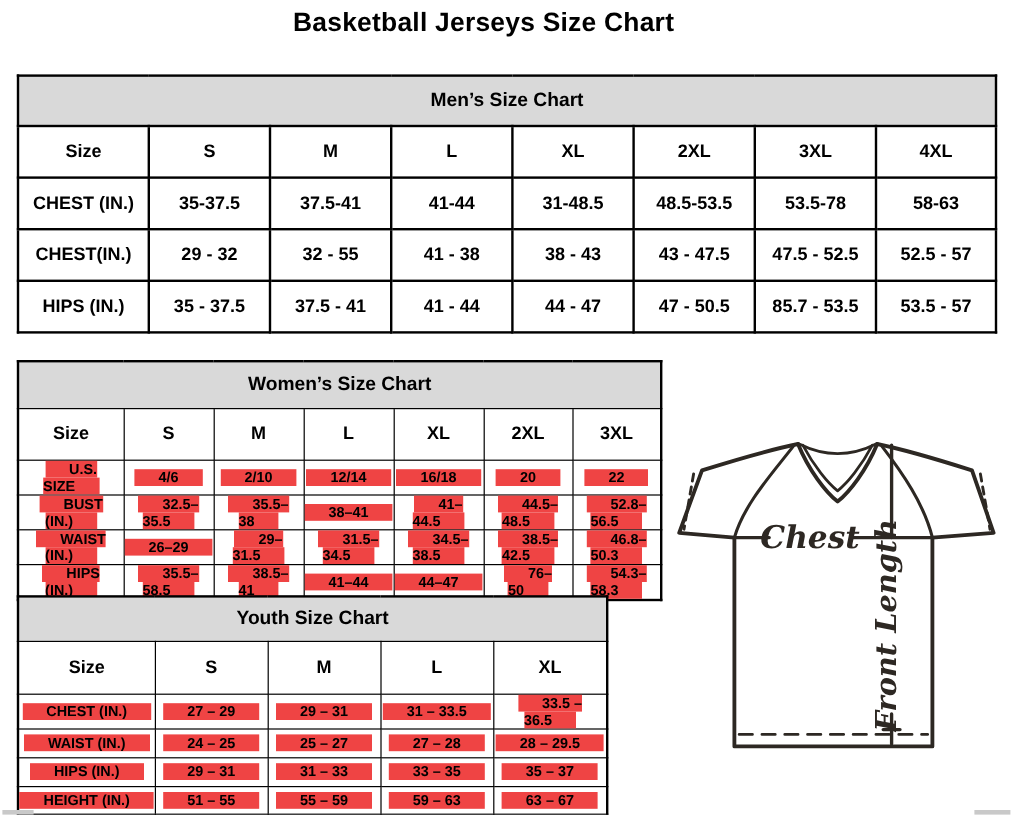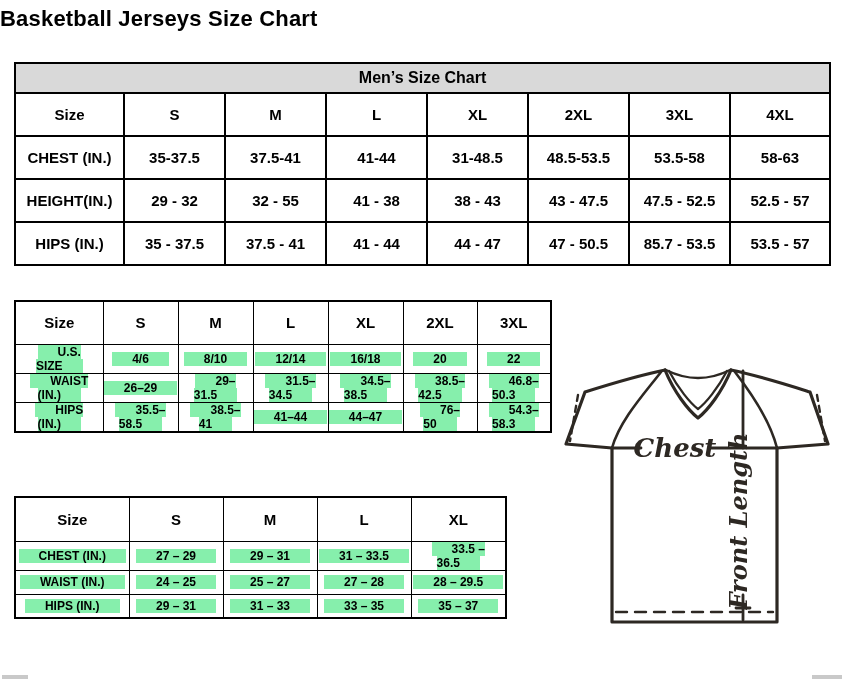--- a/index.html
+++ b/index.html
@@ -3,48 +3,48 @@
 <meta charset="utf-8">
 <style>
   html,body{margin:0;padding:0;}
   body{
     width:843px;height:679px;position:relative;overflow:hidden;
     background:#ffffff;color:#000;
     font-family:"Liberation Sans", sans-serif;
   }
   .page-title{
     position:absolute;left:0;top:6px;width:806px;margin:0;
-    text-align:left;font-size:22px;font-weight:bold;letter-spacing:0.2px;
+    text-align:center;font-size:22px;font-weight:bold;letter-spacing:0.2px;
   }
   table.tbl{
     position:absolute;border-collapse:collapse;table-layout:fixed;
     border:2px solid #000;
   }
   .tbl td{
     text-align:center;vertical-align:middle;padding:0;
     font-weight:bold;color:#000;
   }
   
   .men{left:14px;top:62px;width:815px;}
   .men td{border:2px solid #000;font-size:15px;}
   .men tr{height:43px;}
-  .men tr.band-row{height:30px;}
+  .men tr.band-row{height:42px;}
   
   .women{left:14px;top:300px;width:536px;}
   .youth{left:14px;top:496px;width:491px;}
   .women td,.youth td{border:1px solid #000;font-size:12px;}
   .women tr.band-row{height:39px;}
   .women tr.hdr{height:43px;}
   .women tr.data{height:24px;}
   .youth tr.band-row{height:37px;}
   .youth tr.hdr{height:44px;}
   .youth tr.data{height:24px;}
   .women tr.hdr td,.youth tr.hdr td{font-size:15px;}
   td.band{background:#d9d9d9;font-size:16px !important;}
-  .hl{background:#86efac;padding:0 20px;}
+  .hl{background:#ef4444;padding:0 20px;}
   
   .jersey{position:absolute;left:558px;top:358px;width:285px;height:272px;}
   
   .artifact{position:absolute;height:4px;background:#c9c9c9;top:675px;}
   .artifact.left{left:2px;width:26px;}
   .artifact.right{left:812px;width:30px;}
 </style>
 </head>
 <body>
 
@@ -75,25 +75,25 @@
       <td>3XL</td>
       <td>4XL</td>
     </tr>
     <tr class="data">
       <td>CHEST (IN.)</td>
       <td>35-37.5</td>
       <td>37.5-41</td>
       <td>41-44</td>
       <td>31-48.5</td>
       <td>48.5-53.5</td>
-      <td>53.5-58</td>
+      <td>53.5-78</td>
       <td>58-63</td>
     </tr>
     <tr class="data">
-      <td>HEIGHT(IN.)</td>
+      <td>CHEST(IN.)</td>
       <td>29 - 32</td>
       <td>32 - 55</td>
       <td>41 - 38</td>
       <td>38 - 43</td>
       <td>43 - 47.5</td>
       <td>47.5 - 52.5</td>
       <td>52.5 - 57</td>
     </tr>
     <tr class="data">
       <td>HIPS (IN.)</td>
@@ -112,37 +112,49 @@
   <colgroup>
       <col style="width:88px">
       <col style="width:75px">
       <col style="width:75px">
       <col style="width:75px">
       <col style="width:75px">
       <col style="width:74px">
       <col style="width:74px">
     </colgroup>
   <tbody>
+    <tr class="band-row">
+      <td class="band" colspan="7">Women’s Size Chart</td>
+    </tr>
     <tr class="hdr">
       <td>Size</td>
       <td>S</td>
       <td>M</td>
       <td>L</td>
       <td>XL</td>
       <td>2XL</td>
       <td>3XL</td>
     </tr>
     <tr class="data">
       <td><span class="hl">U.S. SIZE</span></td>
       <td><span class="hl">4/6</span></td>
-      <td><span class="hl">8/10</span></td>
+      <td><span class="hl">2/10</span></td>
       <td><span class="hl">12/14</span></td>
       <td><span class="hl">16/18</span></td>
       <td><span class="hl">20</span></td>
       <td><span class="hl">22</span></td>
+    </tr>
+    <tr class="data">
+      <td><span class="hl">BUST (IN.)</span></td>
+      <td><span class="hl">32.5–35.5</span></td>
+      <td><span class="hl">35.5–38</span></td>
+      <td><span class="hl">38–41</span></td>
+      <td><span class="hl">41–44.5</span></td>
+      <td><span class="hl">44.5–48.5</span></td>
+      <td><span class="hl">52.8–56.5</span></td>
     </tr>
     <tr class="data">
       <td><span class="hl">WAIST (IN.)</span></td>
       <td><span class="hl">26–29</span></td>
       <td><span class="hl">29–31.5</span></td>
       <td><span class="hl">31.5–34.5</span></td>
       <td><span class="hl">34.5–38.5</span></td>
       <td><span class="hl">38.5–42.5</span></td>
       <td><span class="hl">46.8–50.3</span></td>
     </tr>
@@ -160,20 +172,23 @@
 
 <table class="tbl youth">
   <colgroup>
       <col style="width:114px">
       <col style="width:94px">
       <col style="width:94px">
       <col style="width:94px">
       <col style="width:95px">
     </colgroup>
   <tbody>
+    <tr class="band-row">
+      <td class="band" colspan="5">Youth Size Chart</td>
+    </tr>
     <tr class="hdr">
       <td>Size</td>
       <td>S</td>
       <td>M</td>
       <td>L</td>
       <td>XL</td>
     </tr>
     <tr class="data">
       <td><span class="hl">CHEST (IN.)</span></td>
       <td><span class="hl">27 – 29</span></td>
@@ -187,20 +202,27 @@
       <td><span class="hl">25 – 27</span></td>
       <td><span class="hl">27 – 28</span></td>
       <td><span class="hl">28 – 29.5</span></td>
     </tr>
     <tr class="data">
       <td><span class="hl">HIPS (IN.)</span></td>
       <td><span class="hl">29 – 31</span></td>
       <td><span class="hl">31 – 33</span></td>
       <td><span class="hl">33 – 35</span></td>
       <td><span class="hl">35 – 37</span></td>
+    </tr>
+    <tr class="data">
+      <td><span class="hl">HEIGHT (IN.)</span></td>
+      <td><span class="hl">51 – 55</span></td>
+      <td><span class="hl">55 – 59</span></td>
+      <td><span class="hl">59 – 63</span></td>
+      <td><span class="hl">63 – 67</span></td>
     </tr>
   </tbody>
 </table>
 
 <svg class="jersey" viewBox="0 0 285 272">
   <g fill="none" stroke="#2d2823" stroke-linecap="round" stroke-linejoin="round">
 
     <path d="M54,90 L54,264 L219,264 L219,90" stroke-width="3.2"></path>
 
     <path d="M107,12 C78,18 46,28 27,34 L8,86 L54,90" stroke-width="3.2"></path>

